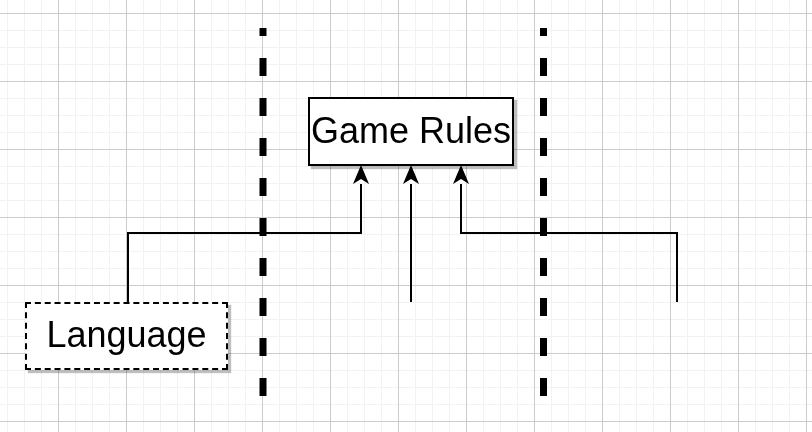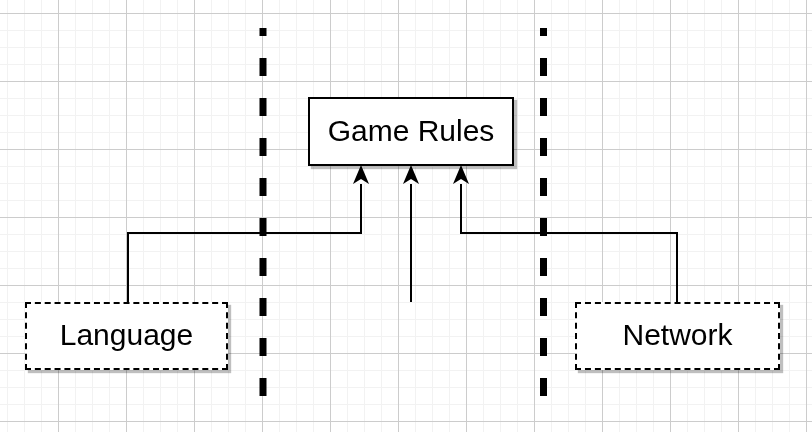--- a/index.html
+++ b/index.html
@@ -61,21 +61,21 @@
     display: flex;
     align-items: center;
     justify-content: center;
   }
 
   .node.dashed {
     border-style: dashed;
   }
 
   .node-label {
-    font-size: 30px;
+    font-size: 36px;
     color: #000000;
     white-space: nowrap;
     line-height: 1;
     padding-bottom: 2px;
   }
 
   #node-game-rules   { left: 308px; top:  97px; width: 206px; height: 69px; }
   #node-language     { left:  25px; top: 302px; width: 203px; height: 68px; }
   #node-data-storage { left: 309px; top: 302px; width: 205px; height: 68px; }
   #node-network      { left: 575px; top: 302px; width: 205px; height: 68px; }
@@ -108,17 +108,14 @@
 
   <div class="node solid" id="node-game-rules">
     <span class="node-label">Game Rules</span>
   </div>
 
   <div class="node dashed" id="node-language">
     <span class="node-label">Language</span>
   </div>
 
 
-  <div class="node dashed" id="node-network">
-    <span class="node-label">Network</span>
-  </div>
 
 </div>
 
 </body></html>

